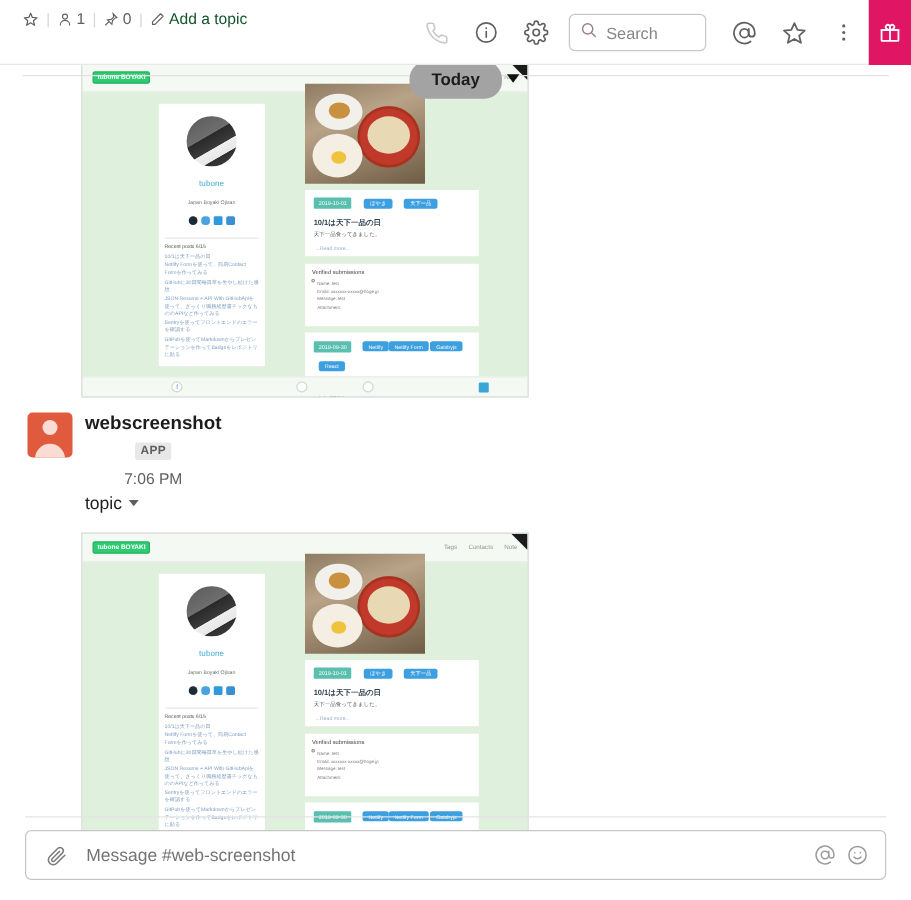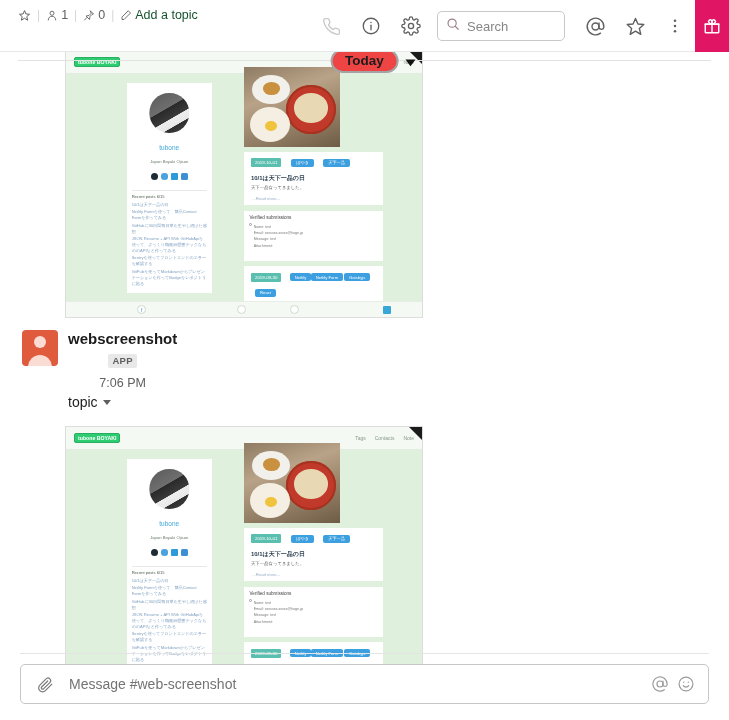--- a/index.html
+++ b/index.html
@@ -36,21 +36,21 @@
   .header-right {
     margin-left: auto; display: flex; align-items: center;
     height: 52px; padding-right: 0px;
   }
   .hdr-icon-btn {
     width: 30px; height: 30px;
     display: flex; align-items: center; justify-content: center;
     margin: 0 5px; cursor: pointer; border-radius: 4px;
   }
   .search-box {
-    width: 128px; height: 30px;
+    width: 110px; height: 30px;
     border: 1px solid #c9c9c9; border-radius: 5px;
     display: flex; align-items: center;
     padding: 4px 8px; margin: 0 10px 0 6px;
     background: #fff;
   }
   .search-ph { font-size: 13px; color: #868686; margin-left: 7px; }
   .gift-btn {
     width: 34px; height: 52px; background: #e01563;
     display: flex; align-items: center; justify-content: center;
     cursor: pointer;
@@ -67,22 +67,22 @@
   .day-divider {
     position: absolute; top: -3px; left: 0; width: 729px; height: 22px;
     z-index: 6; pointer-events: none;
   }
   .day-line {
     position: absolute; top: 11px; left: 18px; right: 18px;
     height: 1px; background: #e2e2e2;
   }
   .day-pill {
     position: absolute; left: 50%; transform: translateX(-50%);
-    top: 0px; background: #ef4444;
-    border: 2px solid #a3a3a3; border-radius: 14px;
+    top: 0px; background: #a3a3a3;
+    border: 5px solid #a3a3a3; border-radius: 14px;
     padding: 2px 13px 3px 13px;
     font-size: 13.5px; font-weight: bold; color: #1d1c1d;
     display: flex; align-items: center; gap: 6px;
     pointer-events: auto; cursor: pointer;
   }
 
   
   .msg-block { position: absolute; left: 0; width: 729px; }
   .msg-head { display: flex; align-items: flex-start; padding-left: 22px; }
   .avatar {

